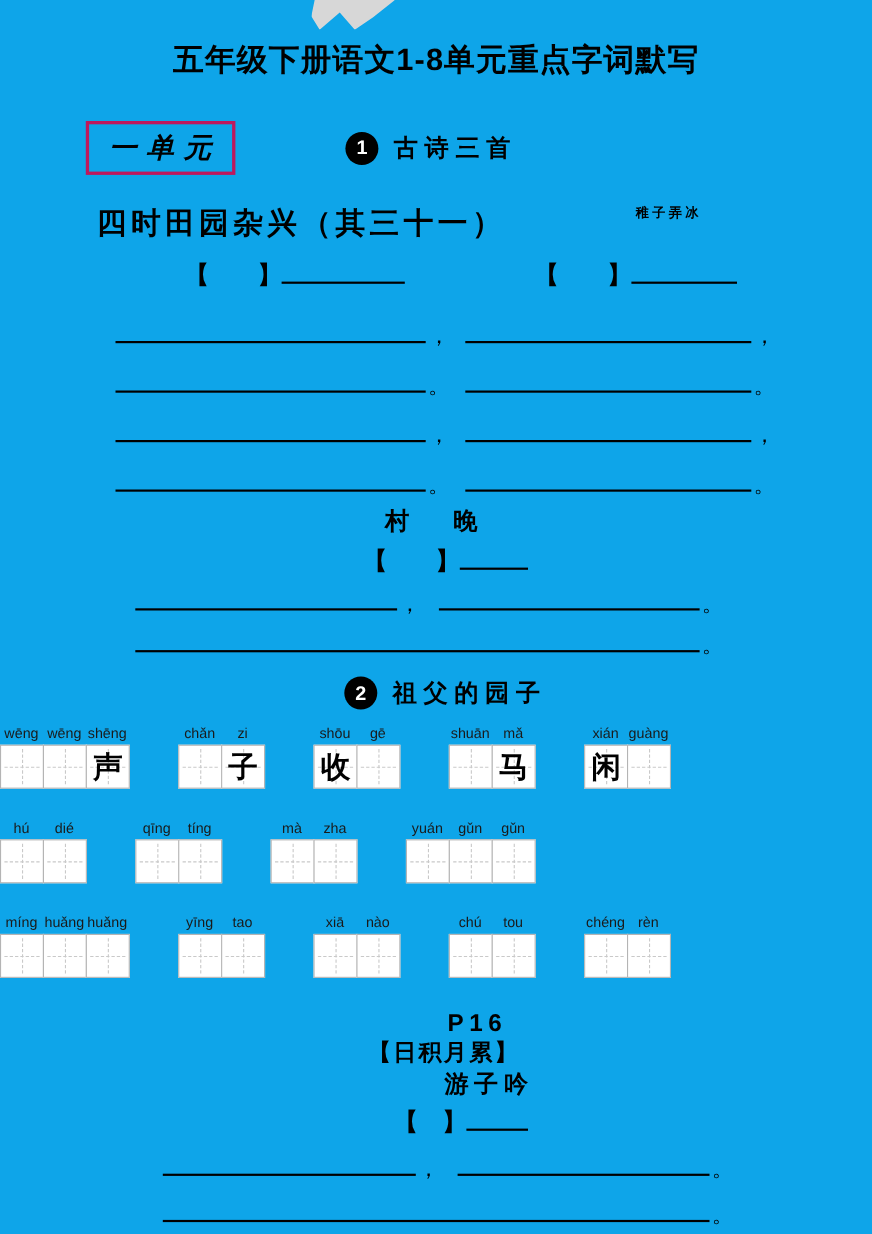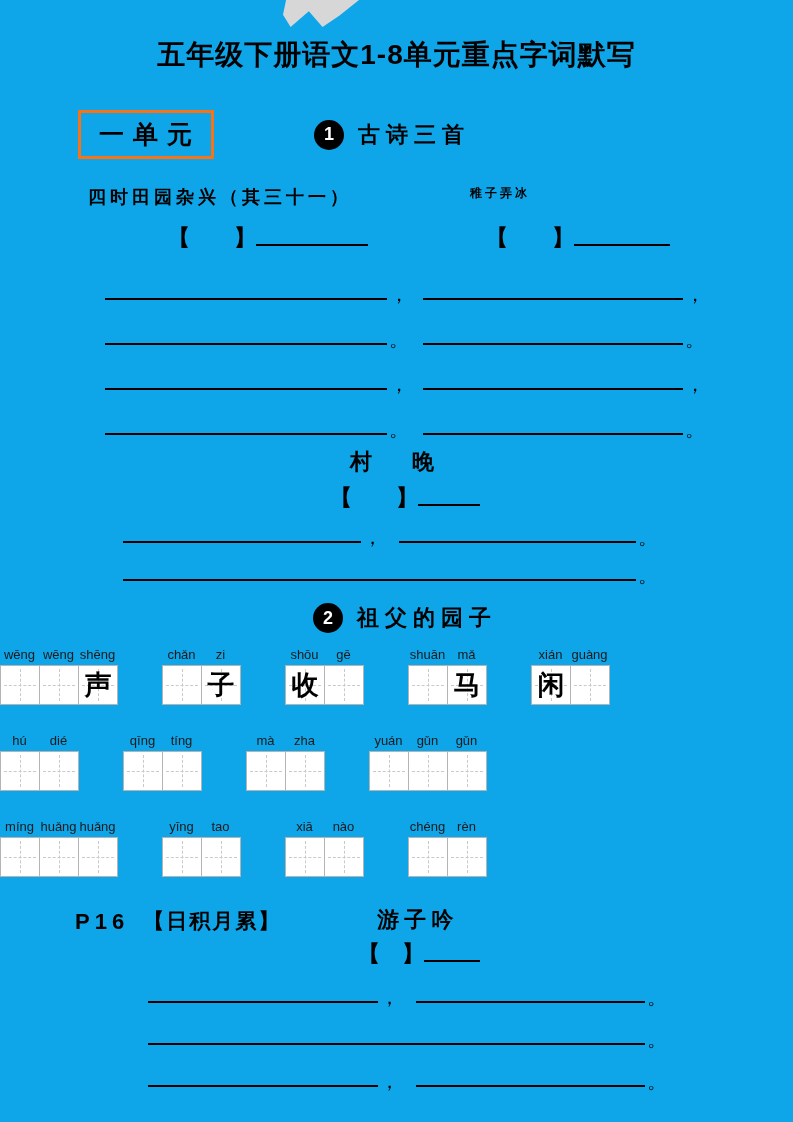--- a/index.html
+++ b/index.html
@@ -16,34 +16,34 @@
     clip-path: polygon(4% 0, 100% 0, 74% 58%, 52% 100%, 34% 42%, 10% 100%, 0 55%);
   }
 
   .page-title {
     margin: 0; padding-top: 36px; text-align: center;
     font-size: 28px; font-weight: bold; letter-spacing: 1px;
   }
 
   .lesson-row { display: flex; align-items: center; margin-top: 36px; }
   .unit-box {
-    margin-left: 78px; border: 3px solid #f97316; padding: 5px 10px 5px 18px;
-    font-size: 25px; font-weight: bold; letter-spacing: 9px;
+    margin-left: 78px; border: 3px solid #be185d; padding: 5px 10px 5px 18px;
+    font-size: 25px; font-weight: bold; letter-spacing: 9px; font-style: italic;
   }
   .badge {
     width: 30px; height: 30px; border-radius: 50%; background: #000; color: #fff;
     display: flex; align-items: center; justify-content: center;
     font-size: 18px; font-weight: bold; margin-left: 100px; flex: 0 0 auto;
   }
   .lesson-title { margin-left: 14px; font-size: 22px; font-weight: bold; letter-spacing: 6px; }
   .lesson2-row { margin-top: 18px; }
   .badge2 { margin-left: 313px; }
 
   .poem-titles-row { display: flex; margin-top: 26px; font-weight: bold; }
-  .poem-title-left  { margin-left: 88px;  font-size: 18px; letter-spacing: 4px; }
+  .poem-title-left  { margin-left: 88px;  font-size: 27px; letter-spacing: 4px; }
   .poem-title-right { margin-left: 118px; font-size: 12px; letter-spacing: 3px; }
 
   .blank { border-bottom: 2px solid #000; height: 0; }
   .punct { font-size: 20px; line-height: 1; margin-left: 2px; }
 
   .author-row { display: flex; align-items: flex-end; margin-top: 12px; height: 28px; }
   .bracket { font-size: 22px; font-weight: bold; line-height: 1; }
   .author-row .b1 { margin-left: 168px; }
   .author-blank-left  { width: 112px; margin-bottom: 3px; }
   .author-gap { width: 118px; }
@@ -74,21 +74,21 @@
   .box:not(:first-child) { margin-left: -1px; }
   .box::before { content: ""; position: absolute; top: 3px; bottom: 3px; left: 50%; border-left: 1px dashed #c9c9c9; }
   .box::after  { content: ""; position: absolute; left: 3px; right: 3px; top: 50%; border-top: 1px dashed #c9c9c9; }
   .box-char {
     position: absolute; inset: 0; z-index: 1;
     display: flex; align-items: center; justify-content: center;
     font-size: 27px; font-weight: bold;
     font-family: "Liberation Serif", "DejaVu Serif", serif;
   }
 
-  .riji-row { display: flex; align-items: flex-end; margin-top: 6px; }
+  .riji-row { display: flex; align-items: center; margin-top: 6px; flex-direction: column; }
   .p-ref { margin-left: 75px; font-size: 22px; font-weight: bold; letter-spacing: 5px; }
   .riji-label { margin-left: 14px; font-size: 21px; font-weight: bold; letter-spacing: 2px; }
   .riji-poem-title { margin-left: 96px; font-size: 22px; font-weight: bold; letter-spacing: 5px; }
   .riji-bracket-row { display: flex; align-items: flex-end; margin-top: 4px; height: 26px; }
   .riji-bracket-row .bracket { margin-left: 358px; }
   .riji-blank { width: 56px; margin-bottom: 3px; }
   .riji-lines .center-line-row { padding-left: 148px; padding-right: 126px; height: 42px; }
 </style>
 </head>
 <body>
@@ -309,20 +309,30 @@
             <span class="pinyin">xiā</span>
             <span class="pinyin">nào</span>
           </div>
           <div class="box-row">
             <div class="box"></div>
             <div class="box"></div>
           </div>
         </div>
         <div class="grid-group">
           <div class="pinyin-row">
+            <span class="pinyin">chú</span>
+            <span class="pinyin">tou</span>
+          </div>
+          <div class="box-row">
+            <div class="box"></div>
+            <div class="box"></div>
+          </div>
+        </div>
+        <div class="grid-group">
+          <div class="pinyin-row">
             <span class="pinyin">chéng</span>
             <span class="pinyin">rèn</span>
           </div>
           <div class="box-row">
             <div class="box"></div>
             <div class="box"></div>
           </div>
         </div>
       </div>
     </div>

